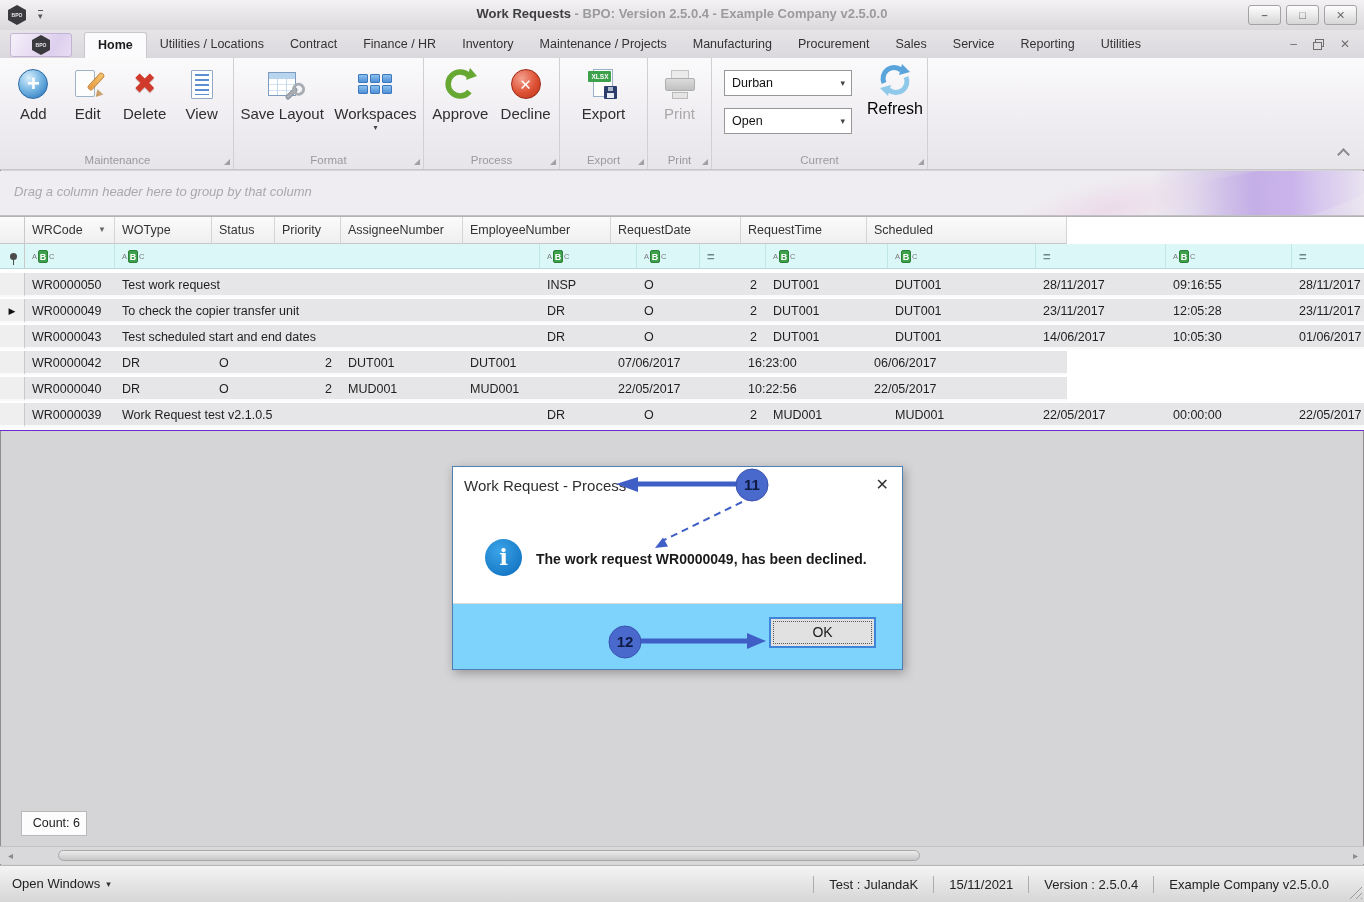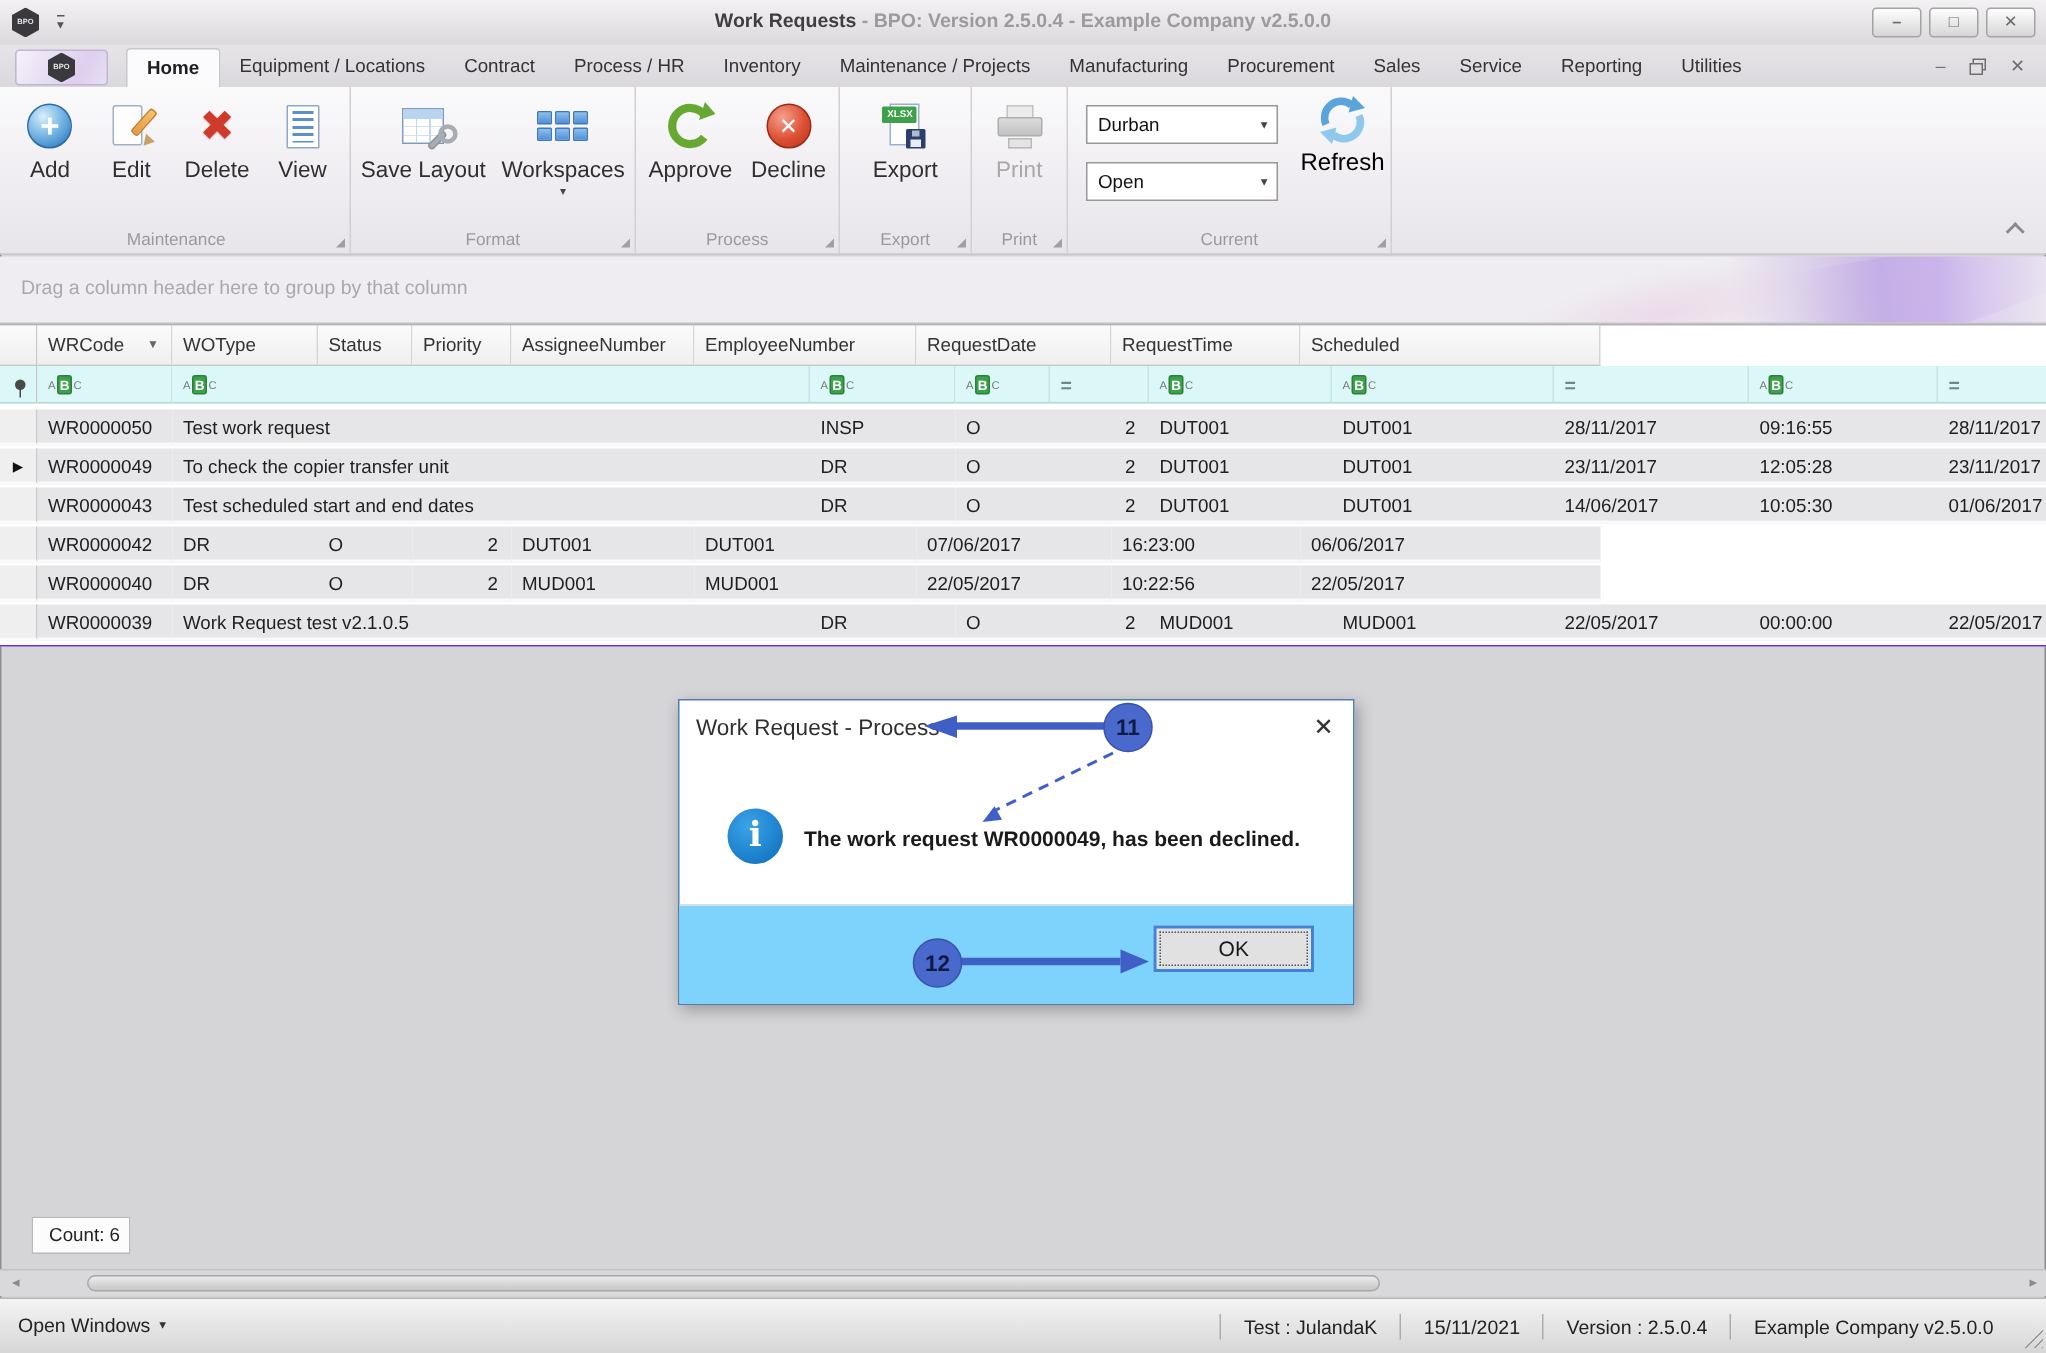--- a/index.html
+++ b/index.html
@@ -97,21 +97,21 @@
   .combo { position:absolute; width:128px; height:26px; background:#fff; border:1px solid #979797; }
   .combo .val { line-height:24px; padding-left:7px; font-size:12.5px; color:#111; }
   .combo .arr { position:absolute; right:6px; top:0; line-height:24px; font-size:9px; color:#444; }
   .refreshbtn { position:absolute; left:152px; top:4px; width:62px; display:flex; flex-direction:column; align-items:center; gap:2px; }
   .chev { position:absolute; right:16px; bottom:10px; width:9px; height:9px;
           border-top:2px solid #8a8a8a; border-right:2px solid #8a8a8a; transform:rotate(-45deg); }
 
   
   .groupby { position:absolute; left:0; top:171px; width:100%; height:45px; background:#efedf1; overflow:hidden;
              border-bottom:1px solid #c3c0c5; }
-  .groupby .hint { position:absolute; left:14px; top:13px; font-size:13px; color:#aaa8ac; }
+  .groupby .hint { position:absolute; left:14px; top:13px; font-size:13px; color:#aaa8ac;font-style:italic; }
   .swoosh { position:absolute; right:0; top:0; width:440px; height:100%; }
   .swoosh i { position:absolute; display:block; }
   .sw1 { right:-70px; top:-30px; width:400px; height:95px; transform:rotate(-14deg); border-radius:50%;
          background:linear-gradient(100deg,transparent 30%,rgba(156,120,214,.45) 55%,rgba(214,196,242,.35) 70%,transparent 85%); }
   .sw2 { right:-90px; top:4px; width:430px; height:85px; transform:rotate(-10deg); border-radius:50%;
          background:linear-gradient(100deg,transparent 40%,rgba(184,152,232,.5) 62%,transparent 82%); }
   .sw3 { right:150px; top:8px; width:210px; height:60px; transform:rotate(-12deg);
          background:radial-gradient(ellipse at center,rgba(232,196,224,.45),transparent 70%); }
 
   
@@ -195,23 +195,23 @@
       <span class="wbtn">✕</span>
     </div>
   </div>
 
   <div class="tabstrip">
     <div class="appbtn">
       <span class="hexlogo">BPO</span>
     </div>
     <div class="tabs" id="tabs">
         <span class="tab sel">Home</span>
-        <span class="tab">Equipment / Locations</span>
+        <span class="tab">Utilities / Locations</span>
         <span class="tab">Contract</span>
-        <span class="tab">Process / HR</span>
+        <span class="tab">Finance / HR</span>
         <span class="tab">Inventory</span>
         <span class="tab">Maintenance / Projects</span>
         <span class="tab">Manufacturing</span>
         <span class="tab">Procurement</span>
         <span class="tab">Sales</span>
         <span class="tab">Service</span>
         <span class="tab">Reporting</span>
         <span class="tab">Utilities</span>
       </div>
     <div class="mdi-btns">

